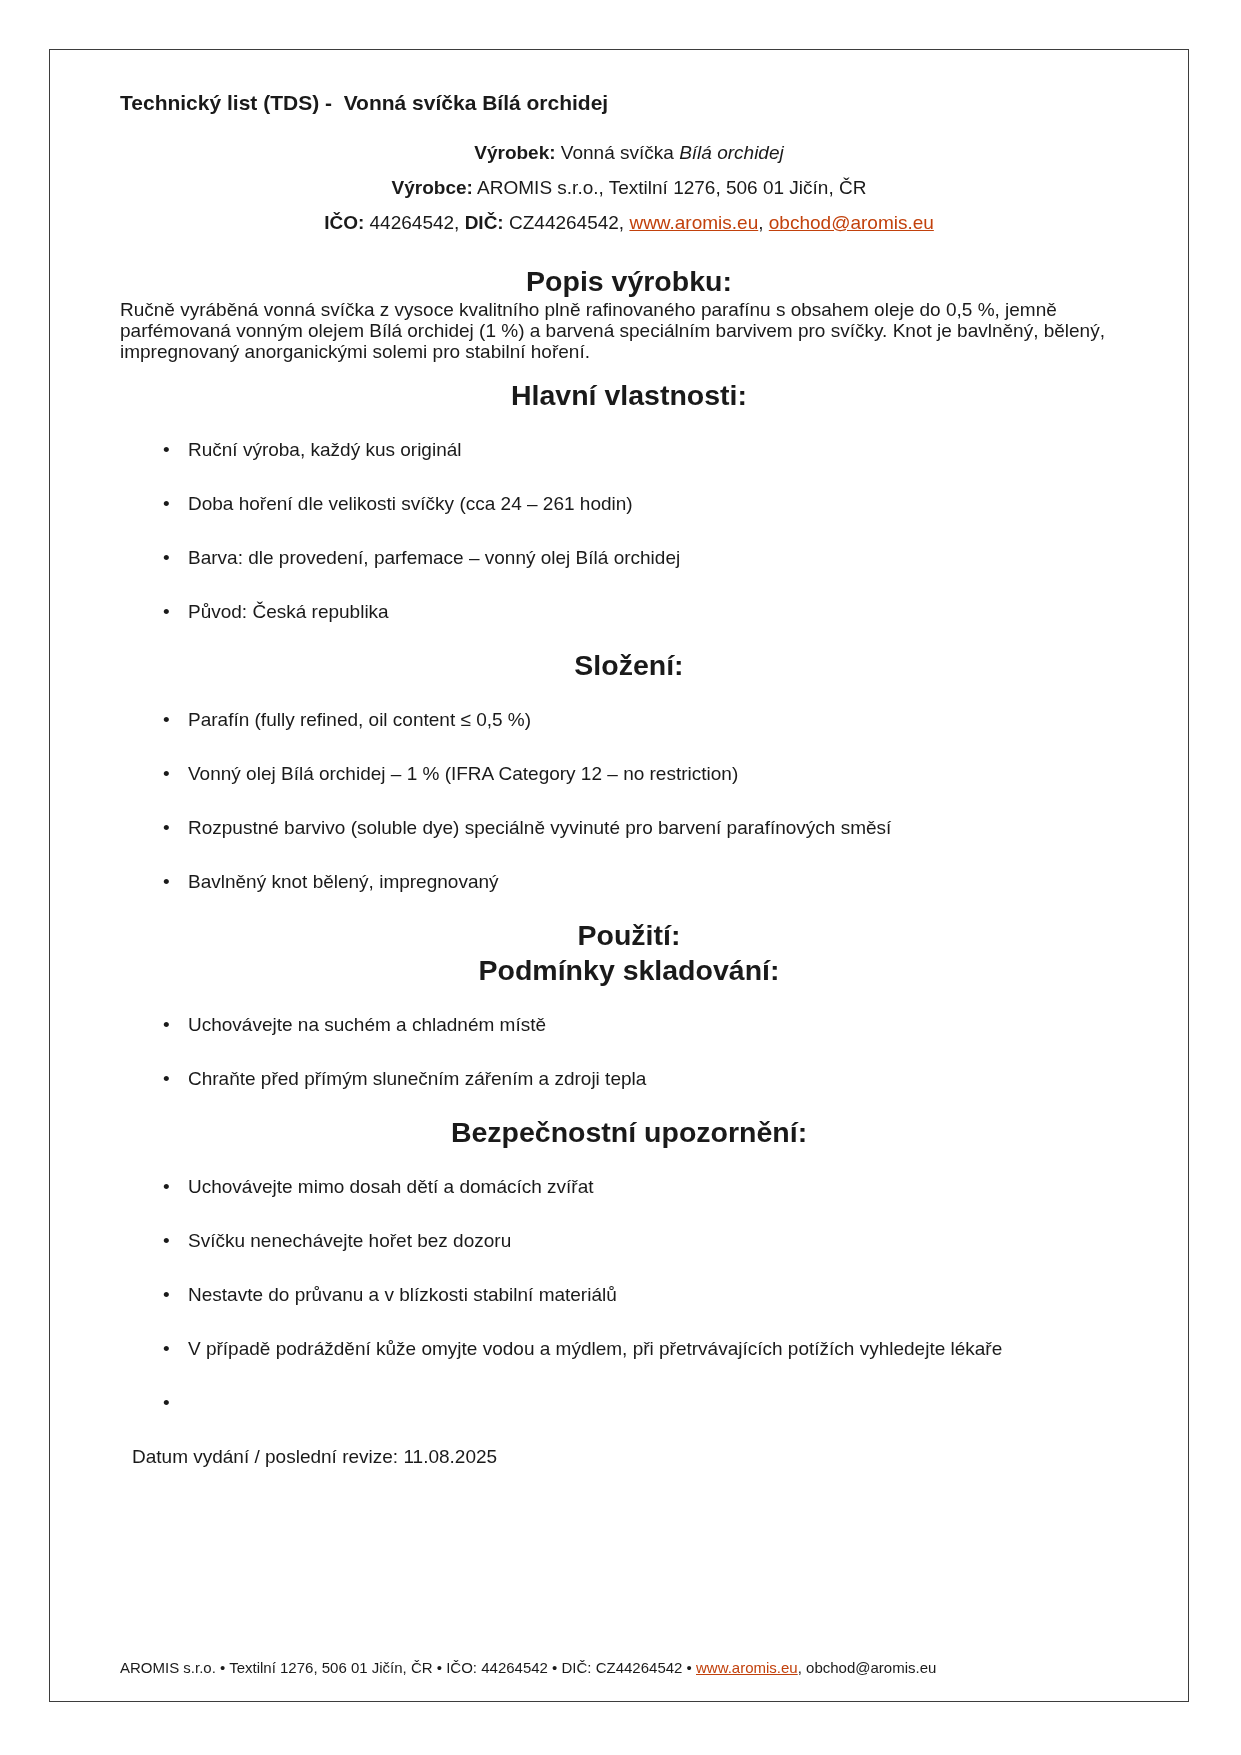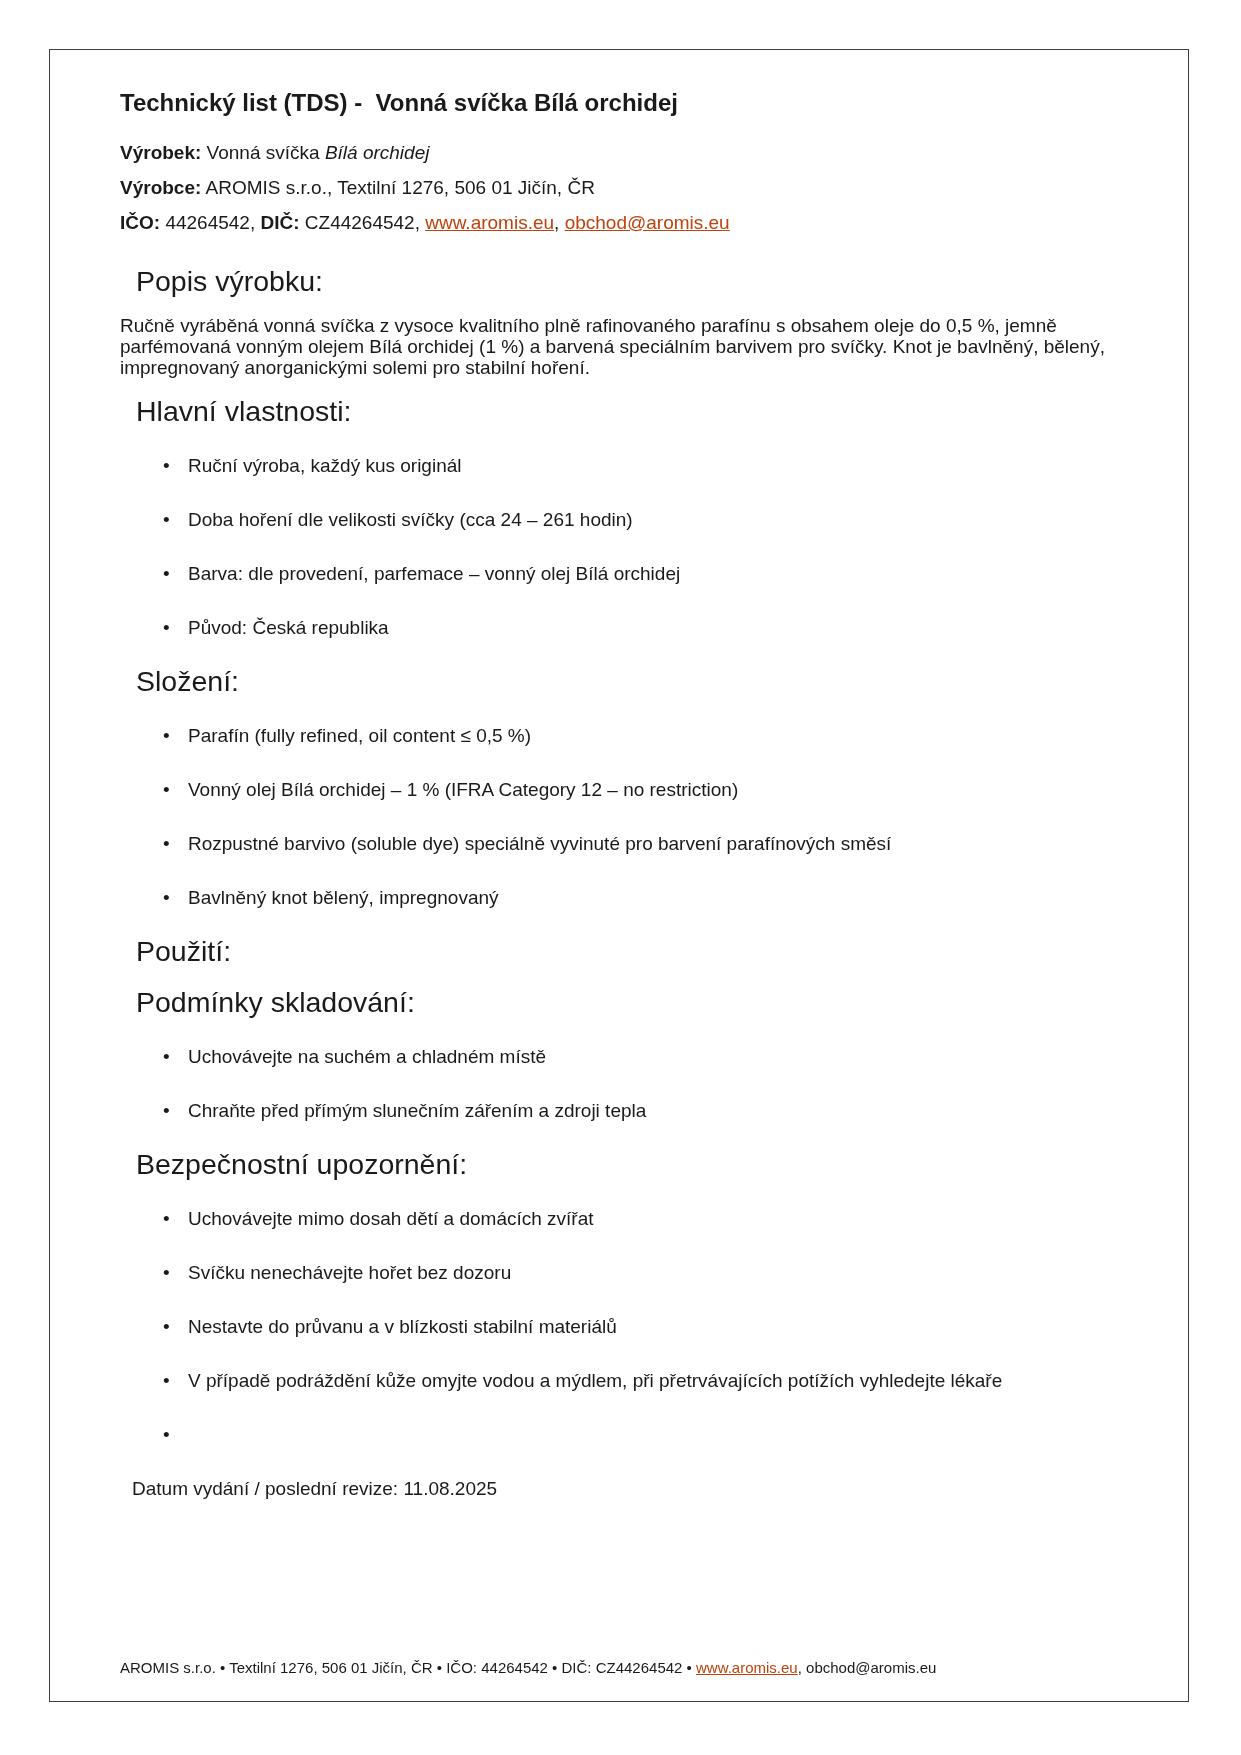--- a/index.html
+++ b/index.html
@@ -19,41 +19,42 @@
     background: #ffffff;
     box-sizing: border-box;
   }
   .content {
     position: absolute;
     left: 120px; top: 85px;
     width: 1018px;
     font-size: 19px;
     line-height: 35px;
   }
-  .pre { white-space: pre-wrap; }
+  .pre { white-space: pre-wrap; text-align: center; }
   .doc-title {
-    font-size: 24px;
+    font-size: 21px;
     font-weight: bold;
     line-height: 35px;
     margin: 0 0 15px 0;
     white-space: pre-wrap;
   }
   .info-block { margin: 0 0 24px 0; }
   .info-line { line-height: 35px; }
   .b { font-weight: bold; }
   .i { font-style: italic; }
   a.link {
     color: #c2410c;
     text-decoration: underline;
     cursor: pointer;
   }
   .section-heading {
-    font-weight: normal;
-    margin: 16px;
+    font-weight: bold;
+    margin: 0;
     line-height: 35px;
+    text-align: center;
   }
   p.body-para {
     margin: 0 0 16px 0;
     line-height: 21px;
   }
   ul.bullets {
     list-style: none;
     margin: 19px 0 0 0;
     padding: 0;
   }

